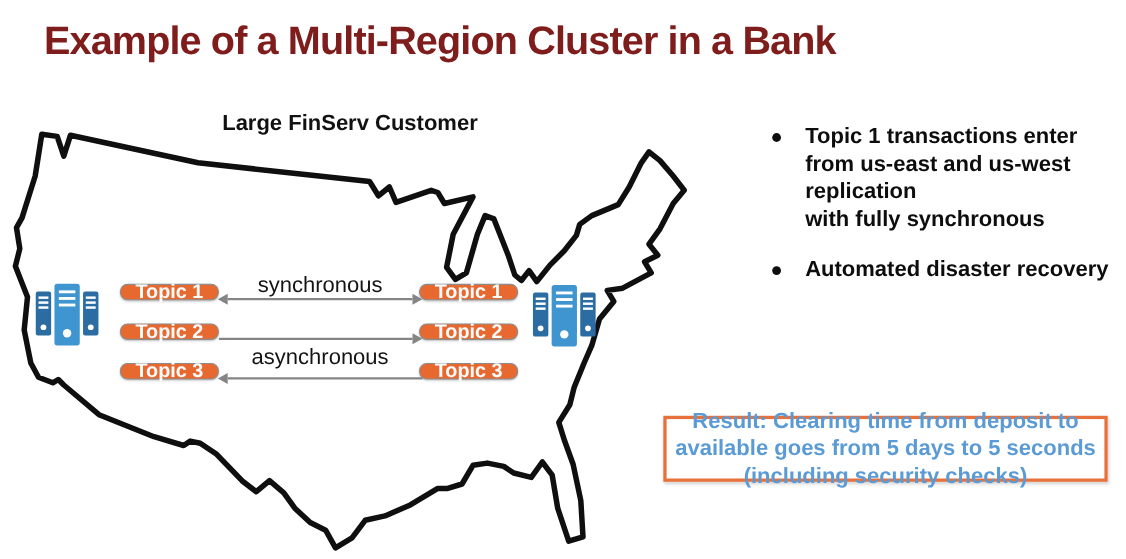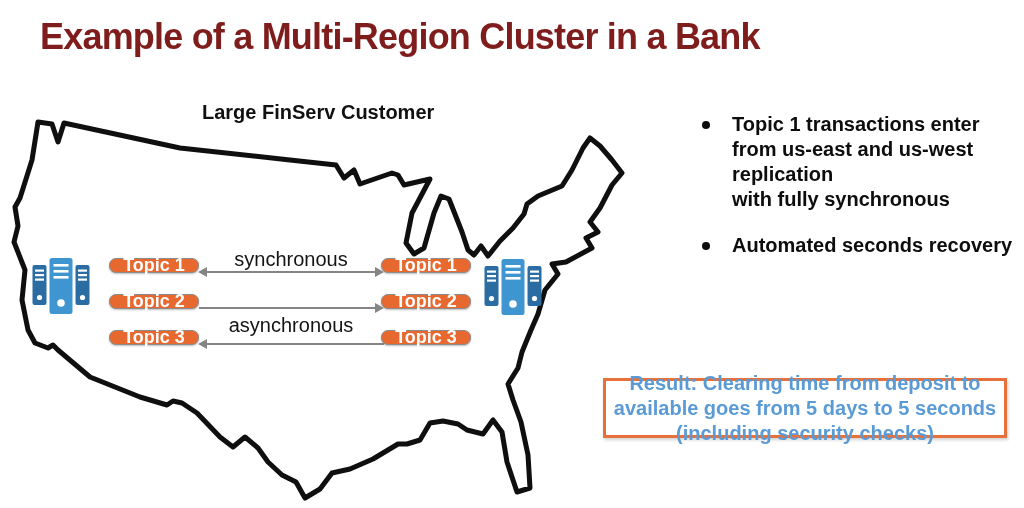--- a/index.html
+++ b/index.html
@@ -152,21 +152,21 @@
   <div id="bullets" class="abs">
     <div class="bullet-item">
       <span class="bullet-dot"></span>
       <div class="bullet-line">Topic 1 transactions enter</div>
       <div class="bullet-line">from us-east and us-west</div>
       <div class="bullet-line">replication</div>
       <div class="bullet-line">with fully synchronous</div>
     </div>
     <div class="bullet-item">
       <span class="bullet-dot"></span>
-      <div class="bullet-line">Automated seconds recovery</div>
+      <div class="bullet-line">Automated disaster recovery</div>
     </div>
   </div>
 
   <div id="result-box" class="abs">
     <div class="result-line">Result: Clearing time from deposit to</div>
     <div class="result-line">available goes from 5 days to 5 seconds</div>
     <div class="result-line">(including security checks)</div>
   </div>
 
 </div>

